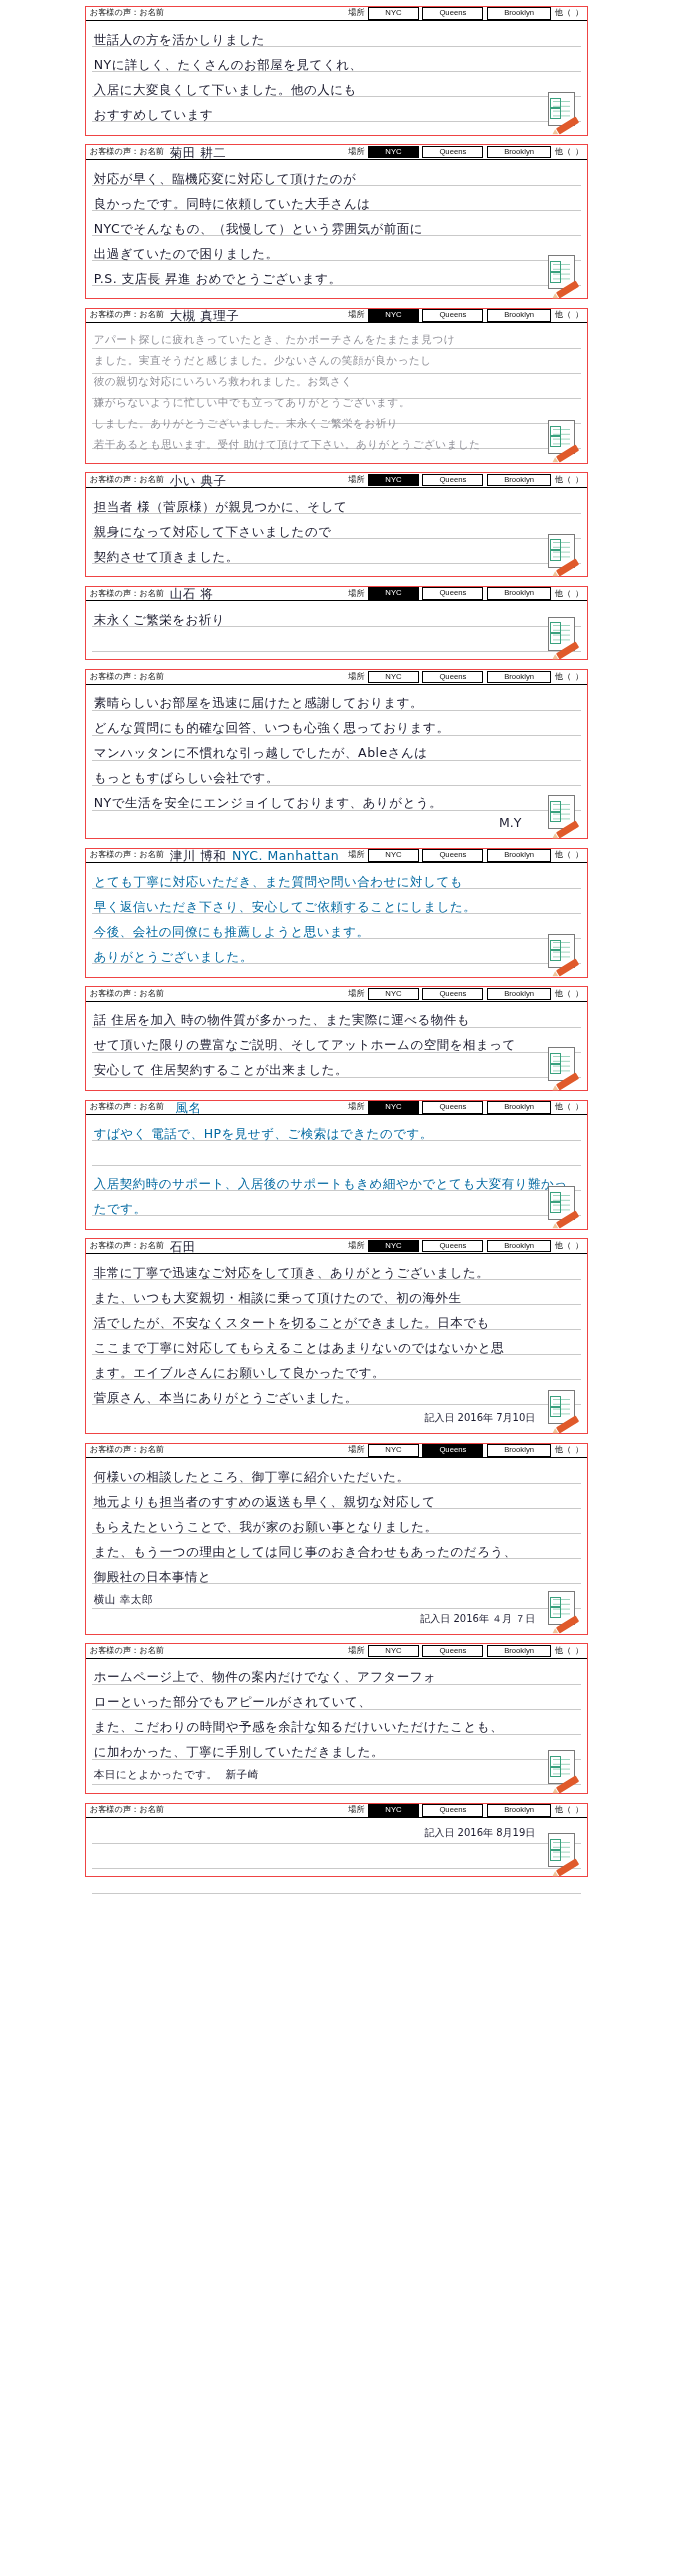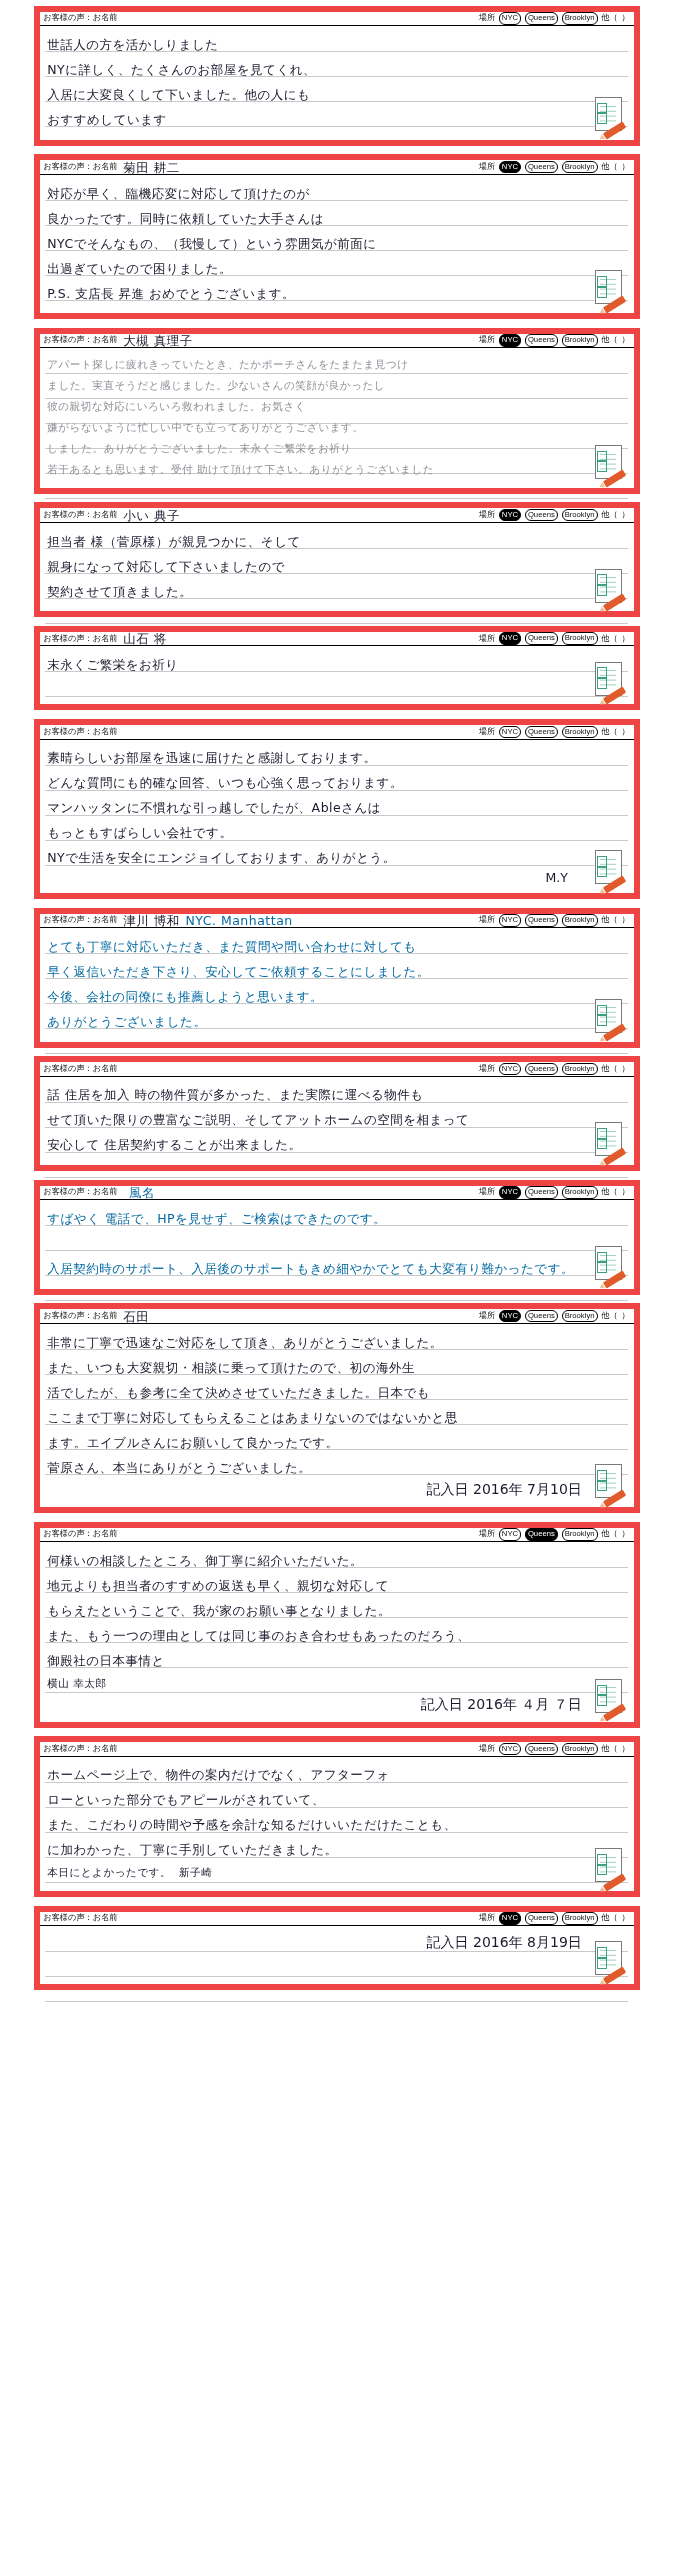--- a/index.html
+++ b/index.html
@@ -1,34 +1,34 @@
 <!DOCTYPE html>
 <html><head>
 <meta charset="utf-8">
 <style>
   html,body{margin:0;padding:0;background:#ffffff;}
   body{width:673px;font-family:"Liberation Sans",sans-serif;color:#111;}
   .page{width:673px;padding:5.8px 0 9.6px 0;box-sizing:border-box;}
   .card{
-    width:606px;margin:0 auto 8.7px auto;border:6px solid #ef4444;background:#fff;
+    width:503px;margin:0 auto 8.7px auto;border:1px solid #ef4444;background:#fff;
     box-sizing:border-box;position:relative;
   }
   .card-header{
     display:flex;align-items:center;height:14.4px;border-bottom:1px solid #000;
     font-size:8.7px;line-height:14.4px;padding:0 3.8px;box-sizing:border-box;gap:3.8px;
     white-space:nowrap;
   }
   .hdr-label{font-size:8.2px;}
   .hdr-name{flex:0 0 auto;font-size:8.7px;padding-left:1.9px;}
   .hdr-spacer{flex:1 1 auto;}
   .hdr-place{font-size:8.2px;}
   .choice{display:inline-flex;align-items:center;gap:3.8px;}
   .pill{
-    display:inline-block;border:1px solid #000;border-radius:6px;
-    padding:0 2px;font-size:7.7px;line-height:10.6px;
+    display:inline-block;border:1px solid #000;border-radius:0;
+    padding:0 16px;font-size:7.7px;line-height:10.6px;
   }
   .pill.sel{background:#000;color:#fff;border-color:#000;}
   .plain{font-size:8.2px;}
   .card-body{
     position:relative;min-height:58px;padding:5.8px 7.7px 7.7px 7.7px;box-sizing:border-box;
   }
   .lines{position:absolute;left:0;right:0;top:0;bottom:0;pointer-events:none;}
   .ln{position:absolute;left:5.8px;right:5.8px;height:0;border-top:1px solid #c9c9c9;}
   .hand{
     position:relative;z-index:2;font-family:"DejaVu Sans",sans-serif;
@@ -58,21 +58,21 @@
   .sign .pen{
     position:absolute;right:-1.9px;bottom:0px;width:23px;height:6.7px;background:#e05a2b;
     transform:rotate(-32deg);border-radius:1px;
   }
   .sign .pen:after{
     content:"";position:absolute;left:-5.8px;top:0;border-top:3.4px solid transparent;
     border-bottom:3.4px solid transparent;border-right:5.8px solid #f0c59a;
   }
   .date{
     position:relative;z-index:2;text-align:right;font-family:"DejaVu Sans",sans-serif;
-    font-size:14px;color:#1a1a2e;margin-top:1.9px;padding-right:44px;
+    font-size:10px;color:#1a1a2e;margin-top:1.9px;padding-right:44px;
   }
   .sig-right{
     position:relative;z-index:2;text-align:right;padding-right:58px;
     font-family:"DejaVu Sans",sans-serif;font-size:12.5px;color:#1a1a2e;
   }
   .faint{color:#8d8d95;}
 </style>
 </head>
 <body>
 
@@ -400,21 +400,21 @@
           <div class="lines">
             <div class="ln" style="top: 25px;"></div>
             <div class="ln" style="top: 50px;"></div>
             <div class="ln" style="top: 75px;"></div>
             <div class="ln" style="top: 100px;"></div>
             <div class="ln" style="top: 125px;"></div>
             <div class="ln" style="top: 150px;"></div>
           </div>
           <div class="hand">非常に丁寧で迅速なご対応をして頂き、ありがとうございました。
 また、いつも大変親切・相談に乗って頂けたので、初の海外生
-活でしたが、も参考に全て決めさせていただきました。日本でも
+活でしたが、不安なくスタートを切ることができました。日本でも
 ここまで丁寧に対応してもらえることはあまりないのではないかと思
 ます。エイブルさんにお願いして良かったです。
 菅原さん、本当にありがとうございました。</div>
           <div class="date">記入日 2016年 7月10日</div>
           <div class="sign">
             <div class="sheet"></div>
             <div class="check"></div>
             <div class="check2"></div>
             <div class="pen"></div>
           </div>

